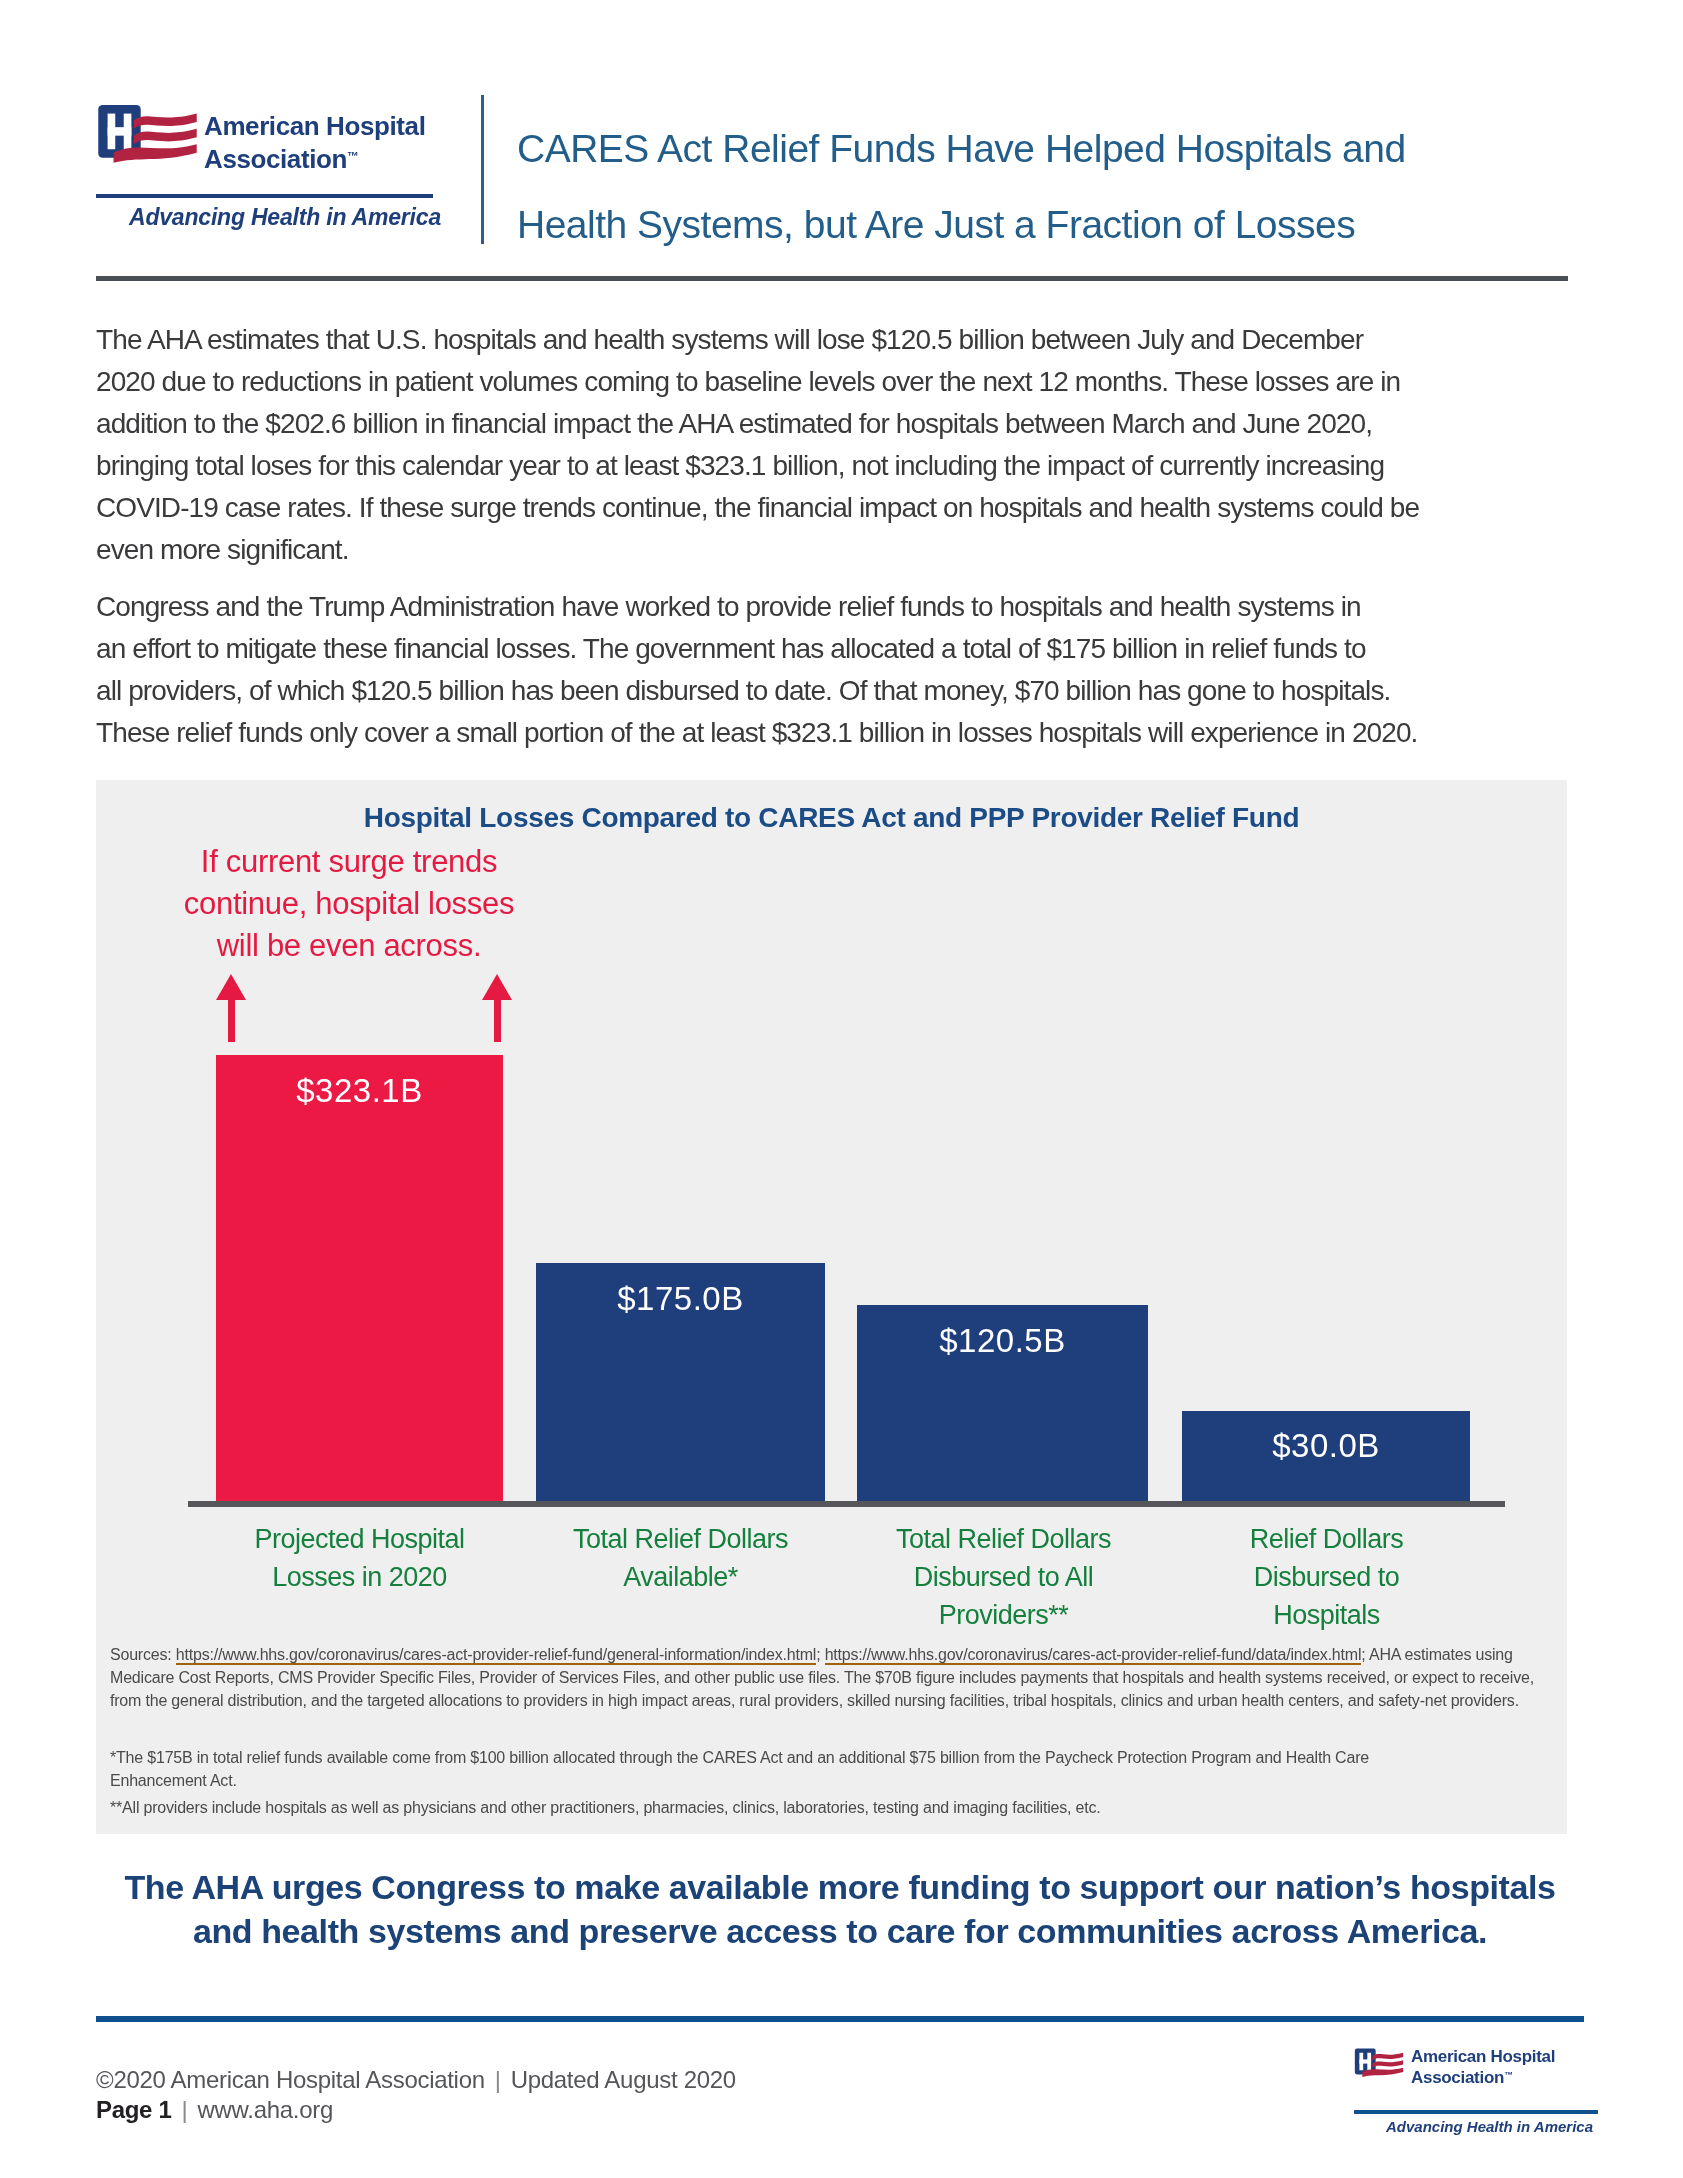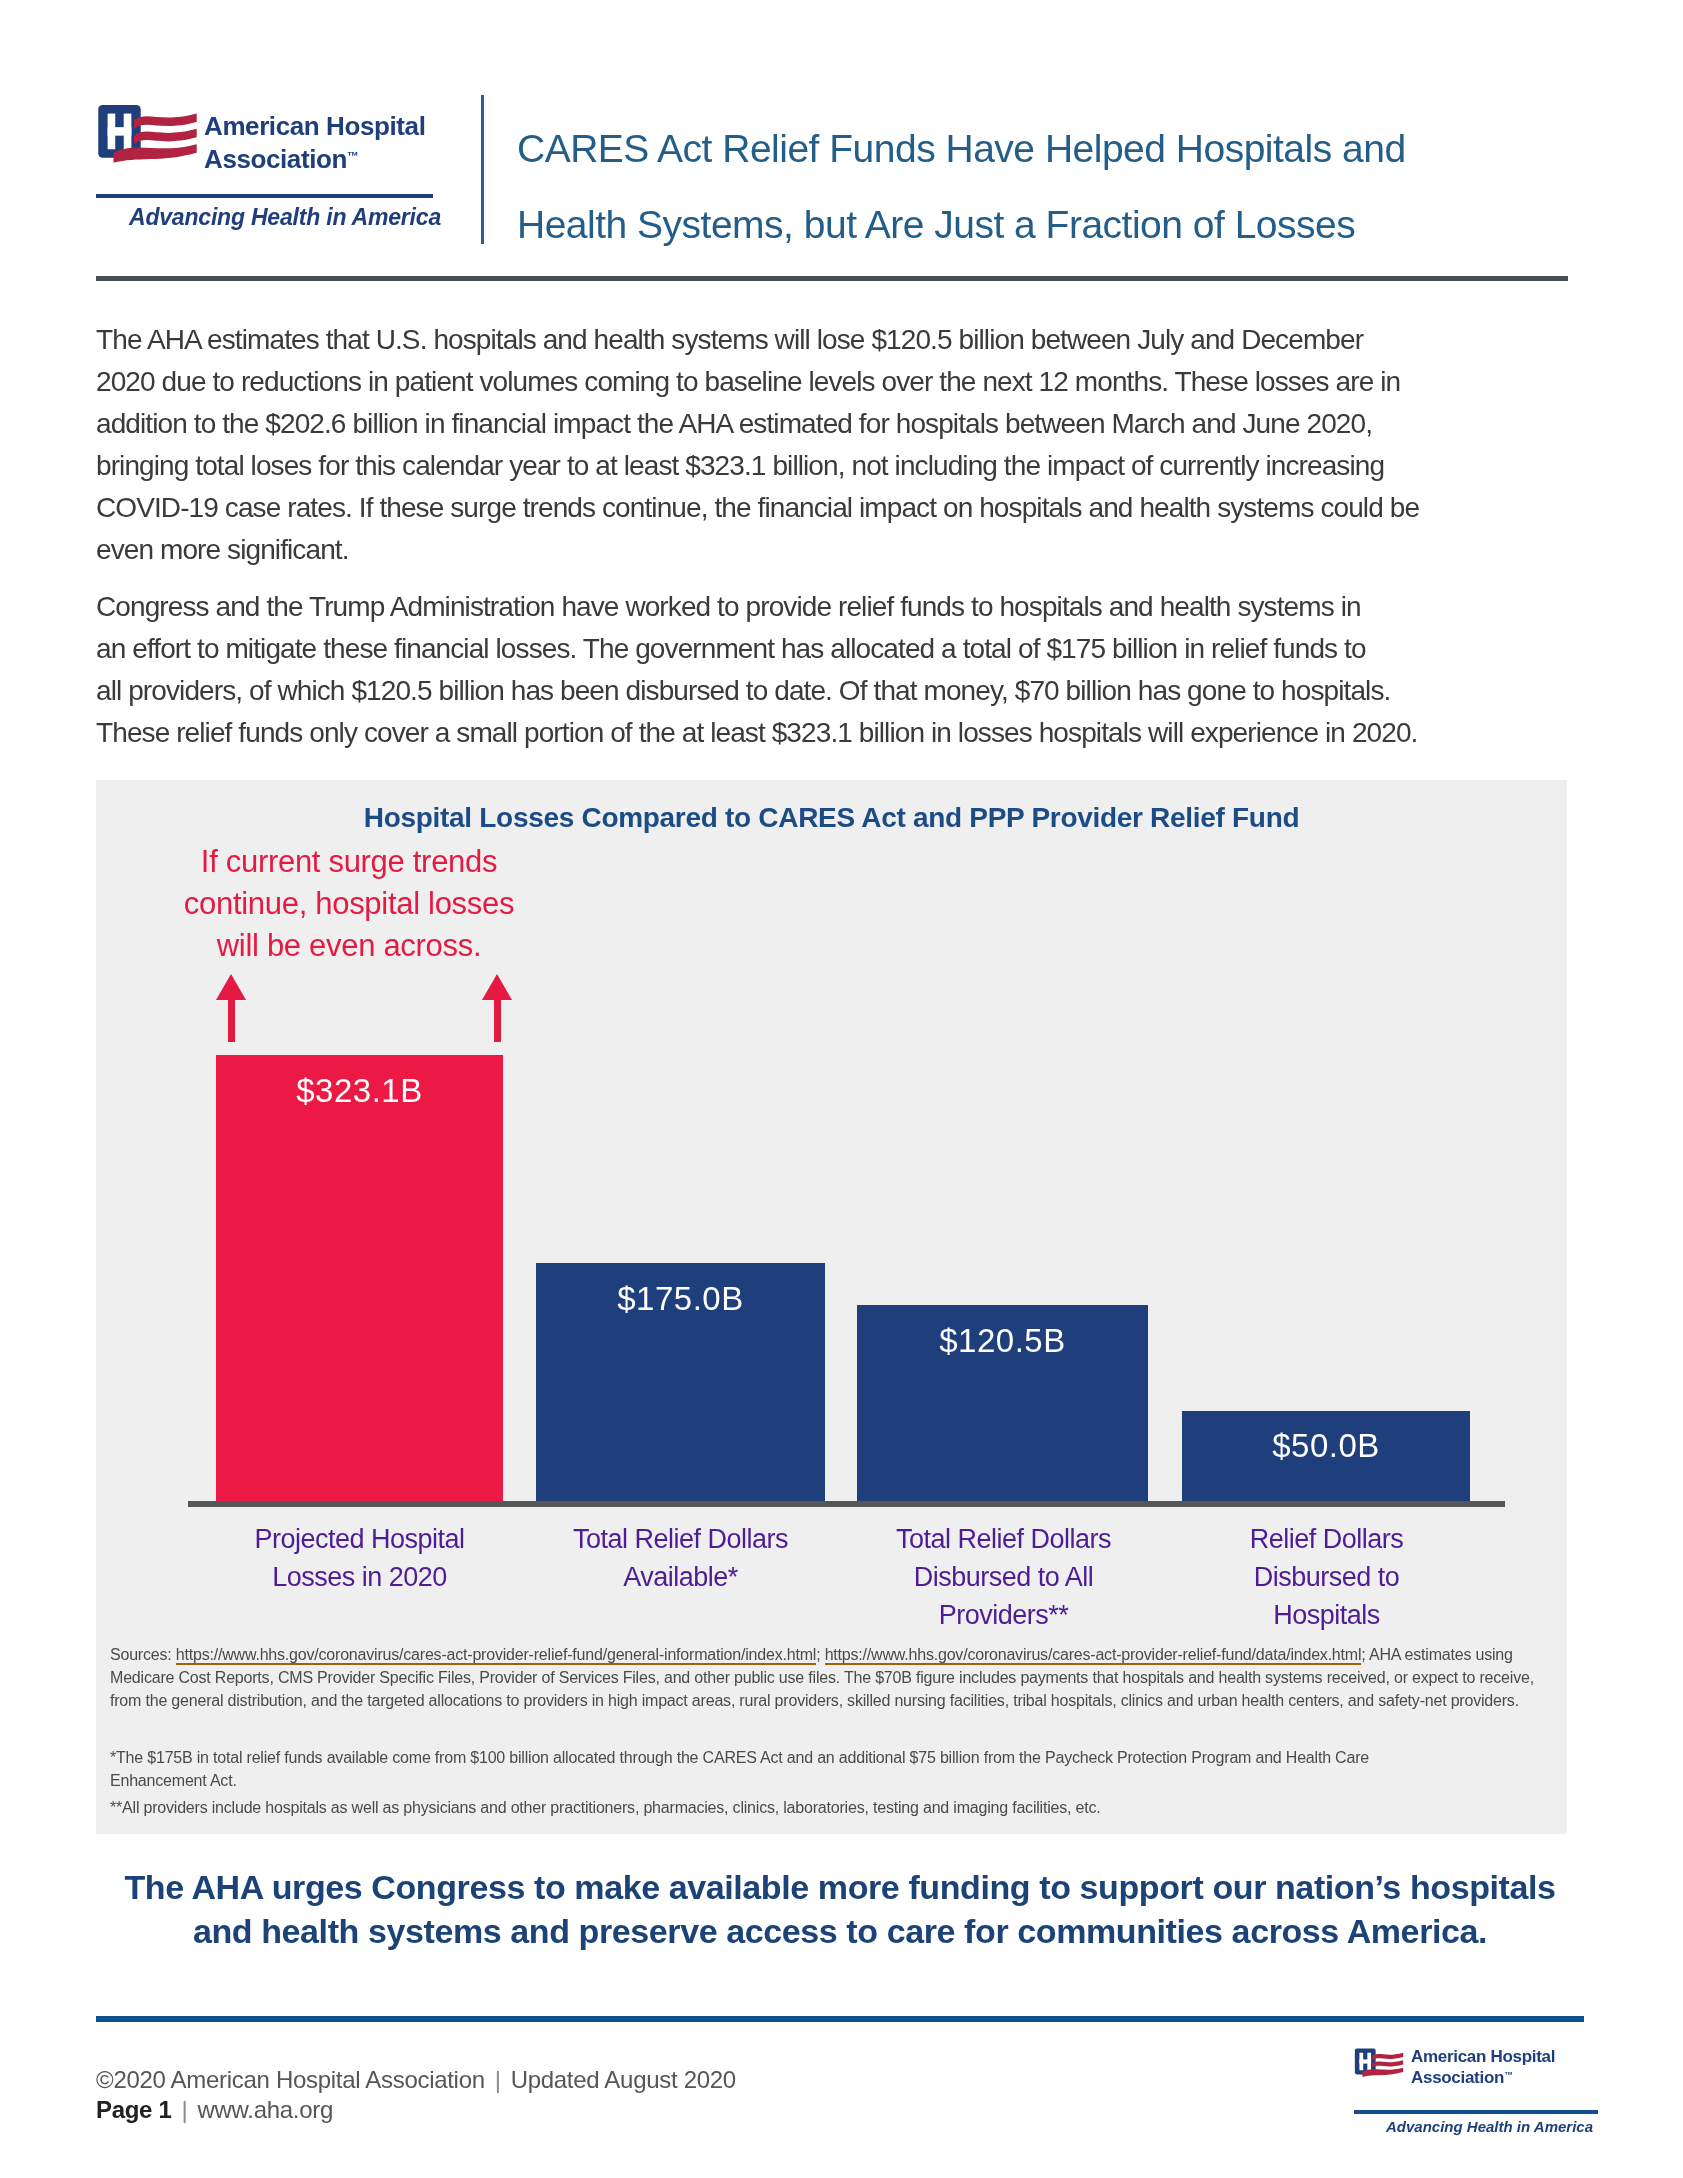--- a/index.html
+++ b/index.html
@@ -37,21 +37,21 @@
   .arrow{position:absolute;top:194px;width:32px;height:67px;}
   .arrow-left{left:119px;}
   .arrow-right{left:385px;}
   .arrow .head{width:0;height:0;margin:0 auto;border-left:15px solid transparent;
     border-right:15px solid transparent;border-bottom:26px solid #E51A42;}
   .arrow .stem{width:7px;height:42px;margin:0 auto;background:#E51A42;}
   .bar{position:absolute;}
   .bar-label{position:absolute;color:#ffffff;font-size:33px;letter-spacing:0.5px;text-align:center;}
   .axis-line{position:absolute;left:92px;top:721px;width:1317px;height:6px;background:#55565A;}
   .cat-label{position:absolute;top:740px;width:337px;text-align:center;white-space:pre-line;
-    color:#4c1d95;font-size:27px;line-height:38px;letter-spacing:-0.5px;}
+    color:#15803d;font-size:27px;line-height:38px;letter-spacing:-0.5px;}
   .sources{position:absolute;left:14px;top:863px;width:1438px;
     font-size:16px;line-height:23px;letter-spacing:-0.2px;color:#4A4A4C;}
   .src-link{color:#4A4A4C;border-bottom:2px solid #a16207;cursor:pointer;}
   .fn{position:absolute;left:14px;width:1438px;font-size:16px;line-height:23px;
     letter-spacing:-0.2px;color:#4A4A4C;}
   .fn1{top:966px;}
   .fn2{top:1016px;}
 
   
   .cta{position:absolute;left:96px;top:1865px;width:1488px;text-align:center;
@@ -135,21 +135,21 @@
         <div class="bar" style="left: 440px; top: 483px; width: 289px; height: 238px; background: rgb(31, 62, 124);"></div>
         <div class="bar-label" style="left: 440px; top: 500px; width: 289px;">$175.0B</div>
         <div class="cat-label" style="left: 416px;">Total Relief Dollars
 Available*</div>
         <div class="bar" style="left: 761px; top: 525px; width: 291px; height: 196px; background: rgb(31, 62, 124);"></div>
         <div class="bar-label" style="left: 761px; top: 542px; width: 291px;">$120.5B</div>
         <div class="cat-label" style="left: 739px;">Total Relief Dollars
 Disbursed to All
 Providers**</div>
         <div class="bar" style="left: 1086px; top: 631px; width: 288px; height: 90px; background: rgb(31, 62, 124);"></div>
-        <div class="bar-label" style="left: 1086px; top: 647px; width: 288px;">$50.0B</div>
+        <div class="bar-label" style="left: 1086px; top: 647px; width: 288px;">$30.0B</div>
         <div class="cat-label" style="left: 1062px;">Relief Dollars
 Disbursed to
 Hospitals</div>
       </div>
 
     <div class="axis-line"></div>
 
     <div class="sources"><span>Sources: </span><span class="src-link">https://www.hhs.gov/coronavirus/cares-act-provider-relief-fund/general-information/index.html</span><span>; </span><span class="src-link">https://www.hhs.gov/coronavirus/cares-act-provider-relief-fund/data/index.html</span><span>; AHA estimates using Medicare Cost Reports, CMS Provider Specific Files, Provider of Services Files, and other public use files. The $70B figure includes payments that hospitals and health systems received, or expect to receive, from the general distribution, and the targeted allocations to providers in high impact areas, rural providers, skilled nursing facilities, tribal hospitals, clinics and urban health centers, and safety-net providers.</span></div>
 
     <div class="fn fn1 prewrap">*The $175B in total relief funds available come from $100 billion allocated through the CARES Act and an additional $75 billion from the Paycheck Protection Program and Health Care

